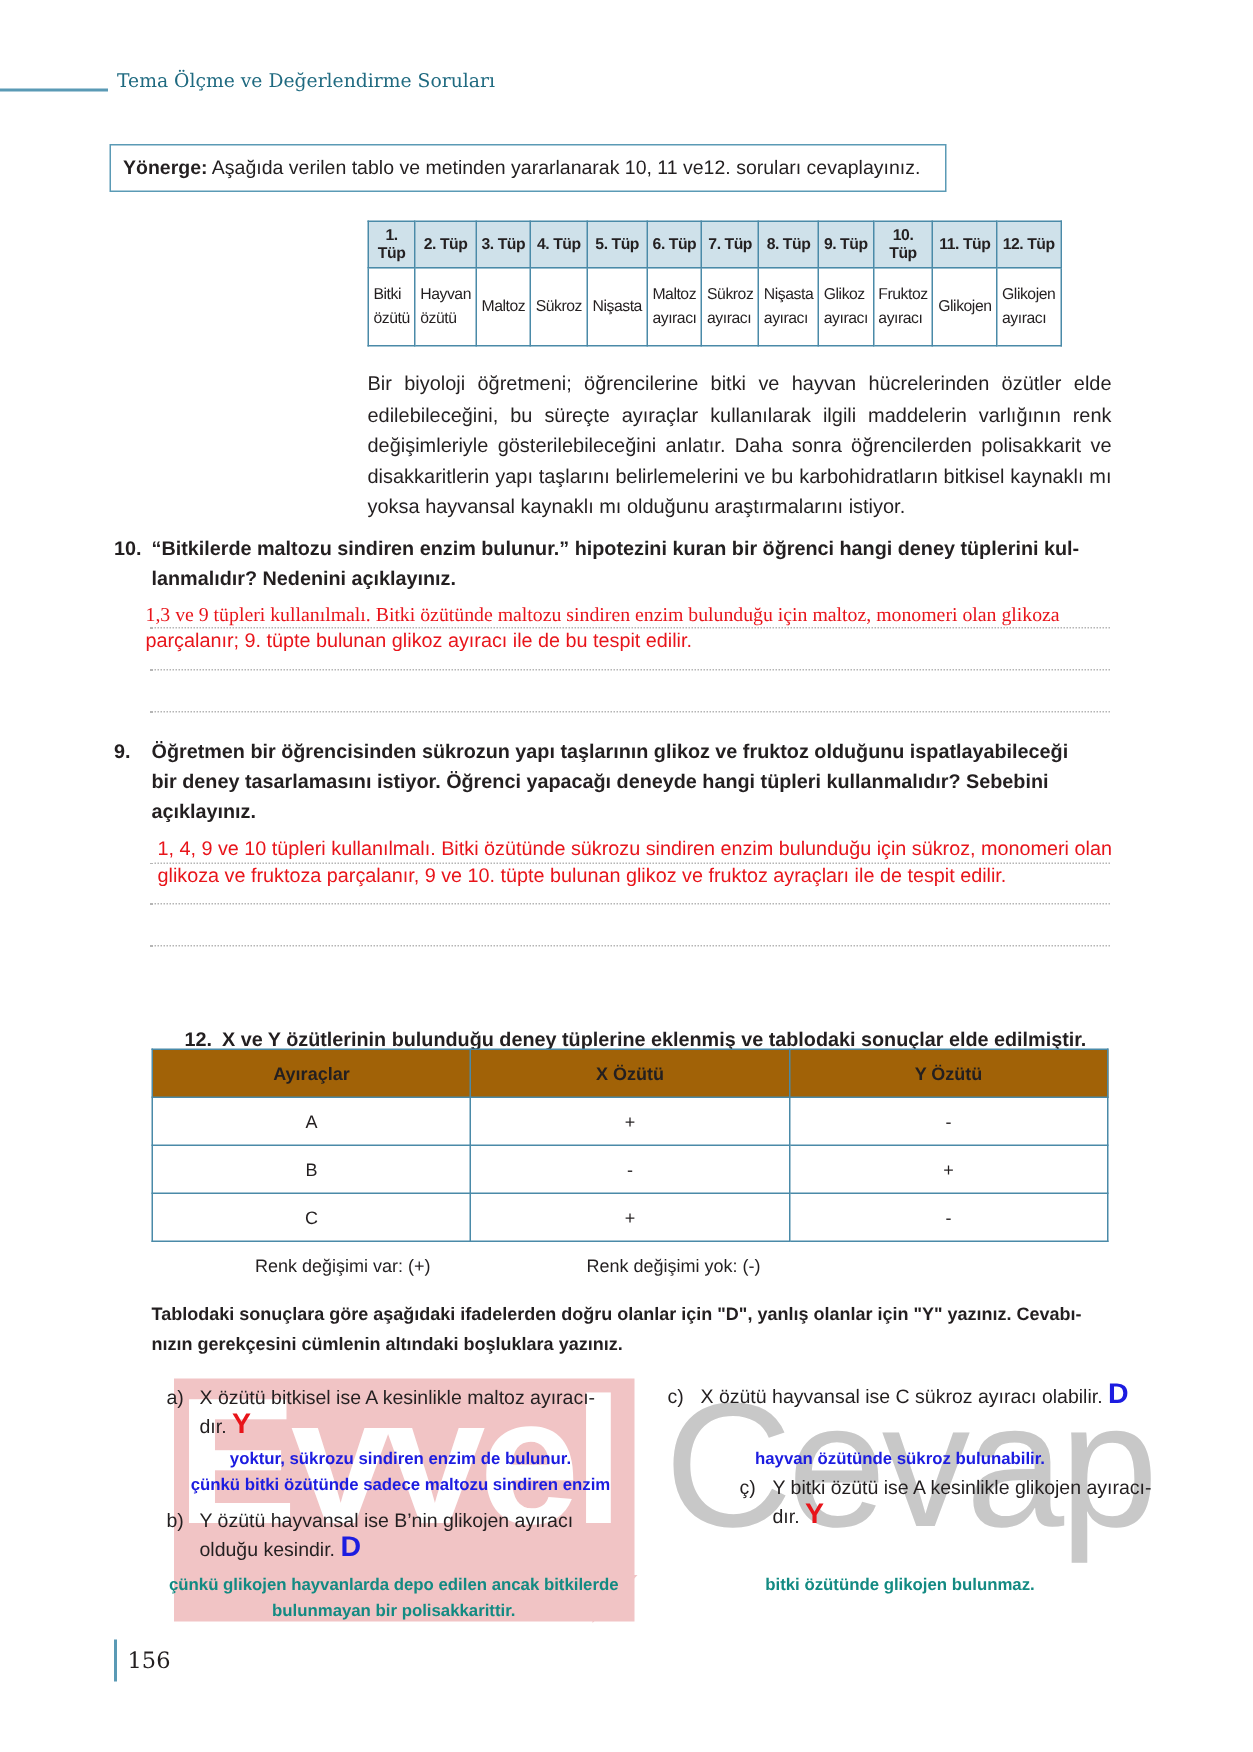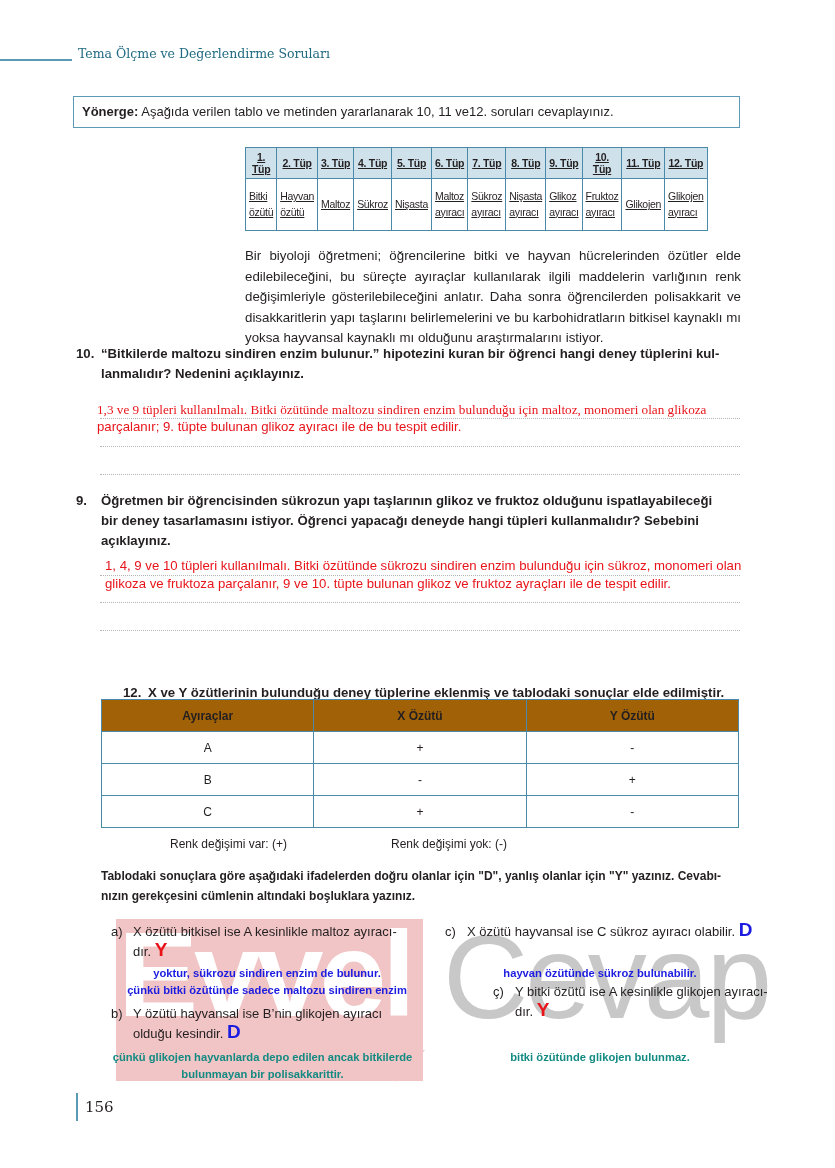--- a/index.html
+++ b/index.html
@@ -2,25 +2,25 @@
 <html><head>
 <meta charset="utf-8">
 <style>
   * { box-sizing: border-box; margin: 0; padding: 0; }
   html, body { width: 835px; height: 1168px; background: #ffffff; overflow: hidden; }
   body { position: relative; font-family: "Liberation Sans", sans-serif; color: #231f20; }
 
   .header-line { position: absolute; left: 0; top: 59px; width: 72px; height: 2px; background: #5a9ab5; }
   .header-title { position: absolute; left: 78px; top: 46px; font-family: "DejaVu Serif", serif; font-size: 12.5px; color: #1f6a80; }
 
-  .instruction-box { position: absolute; left: 73px; top: 96px; width: 667px; height: 32px; border: 1.5px solid #5a9ab5; padding: 7px 8px; font-size: 13px; }
+  .instruction-box { position: absolute; left: 73px; top: 96px; width: 558px; height: 32px; border: 1.5px solid #5a9ab5; padding: 7px 8px; font-size: 13px; }
   .instruction-box b { font-weight: bold; }
 
   table { border-collapse: collapse; }
-  .tube-table { position: absolute; left: 245px; top: 147px; width: 398px; text-decoration: underline; }
+  .tube-table { position: absolute; left: 245px; top: 147px; width: 398px; }
   .tube-table th, .tube-table td { border: 1px solid #4a8aa8; font-family: "Liberation Sans", sans-serif; font-size: 10.5px; text-align: left; padding: 2px 3px; }
   .tube-table th { background: #cfe1ea; height: 31px; font-weight: bold; text-align: center; letter-spacing: -0.3px; }
   .tube-table td { height: 52px; line-height: 1.45; vertical-align: middle; letter-spacing: -0.3px; }
 
   .paragraph { position: absolute; left: 245px; top: 246px; width: 496px; font-size: 13.3px; line-height: 20.5px; text-align: justify; }
 
   .question { position: absolute; left: 76px; font-size: 13.2px; font-weight: bold; line-height: 20px; }
   .question .num { display: inline-block; width: 25px; }
   .question .body { position: absolute; left: 25px; top: 0; }
 
@@ -90,21 +90,21 @@
     <td>Glikoz ayıracı</td>
     <td>Fruktoz ayıracı</td>
     <td>Glikojen</td>
     <td>Glikojen ayıracı</td>
   </tr>
 </tbody>
   </table>
 
 <div class="paragraph">Bir biyoloji öğretmeni; öğrencilerine bitki ve hayvan hücrelerinden özütler elde edilebileceğini, bu süreçte ayıraçlar kullanılarak ilgili maddelerin varlığının renk değişimleriyle gösterilebileceğini anlatır. Daha sonra öğrencilerden polisakkarit ve disakkaritlerin yapı taşlarını belirlemelerini ve bu karbohidratların bitkisel kaynaklı mı yoksa hayvansal kaynaklı mı olduğunu araştırmalarını istiyor.</div>
 
-<div class="question" style="top:344px;">
+<div class="question" style="top:356px;">
   <span class="num">10.</span>
   <div class="body" style="width:660px;">
     <div>“Bitkilerde maltozu sindiren enzim bulunur.” hipotezini kuran bir öğrenci hangi deney tüplerini kul-</div>
     <div>lanmalıdır? Nedenini açıklayınız.</div>
   </div>
 </div>
 <div class="answer-red" style="left:97px; top:400px;font-family:Liberation Serif, serif;">1,3 ve 9 tüpleri kullanılmalı. Bitki özütünde maltozu sindiren enzim bulunduğu için maltoz, monomeri olan glikoza</div>
 <div class="answer-red" style="left:97px; top:417px;">parçalanır; 9. tüpte bulunan glikoz ayıracı ile de bu tespit edilir.</div>
 <div class="dotted-line" style="top:418px;"></div>
 <div class="dotted-line" style="top:446px;"></div>

